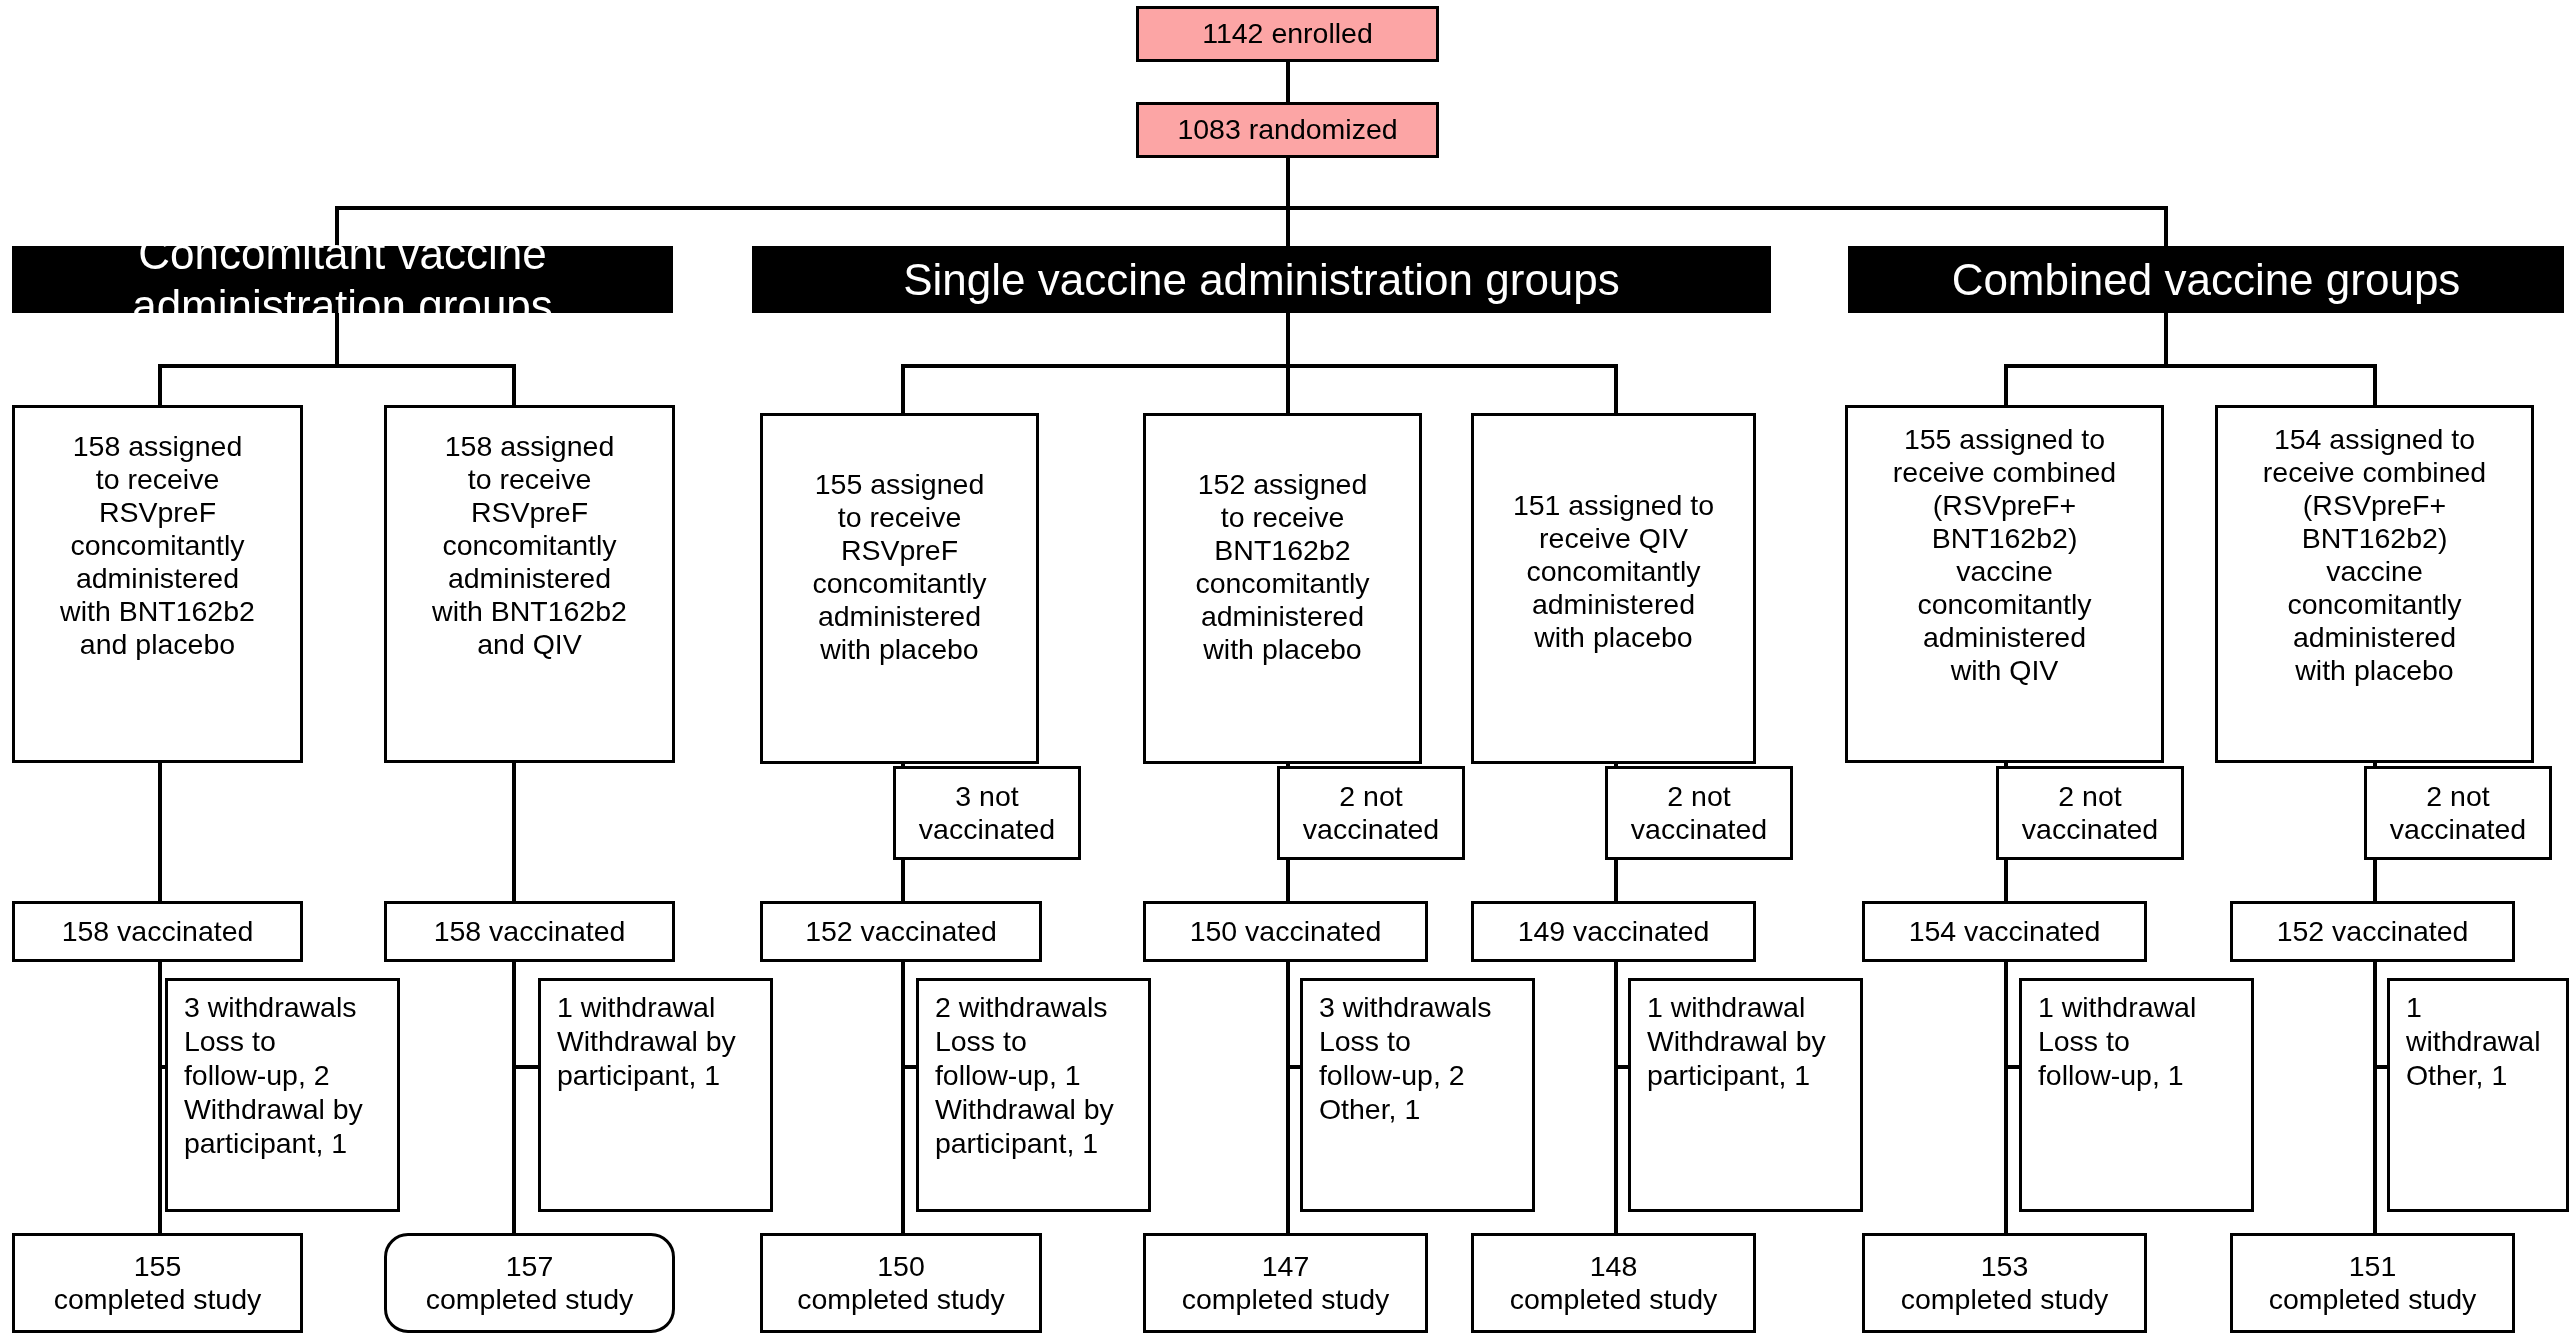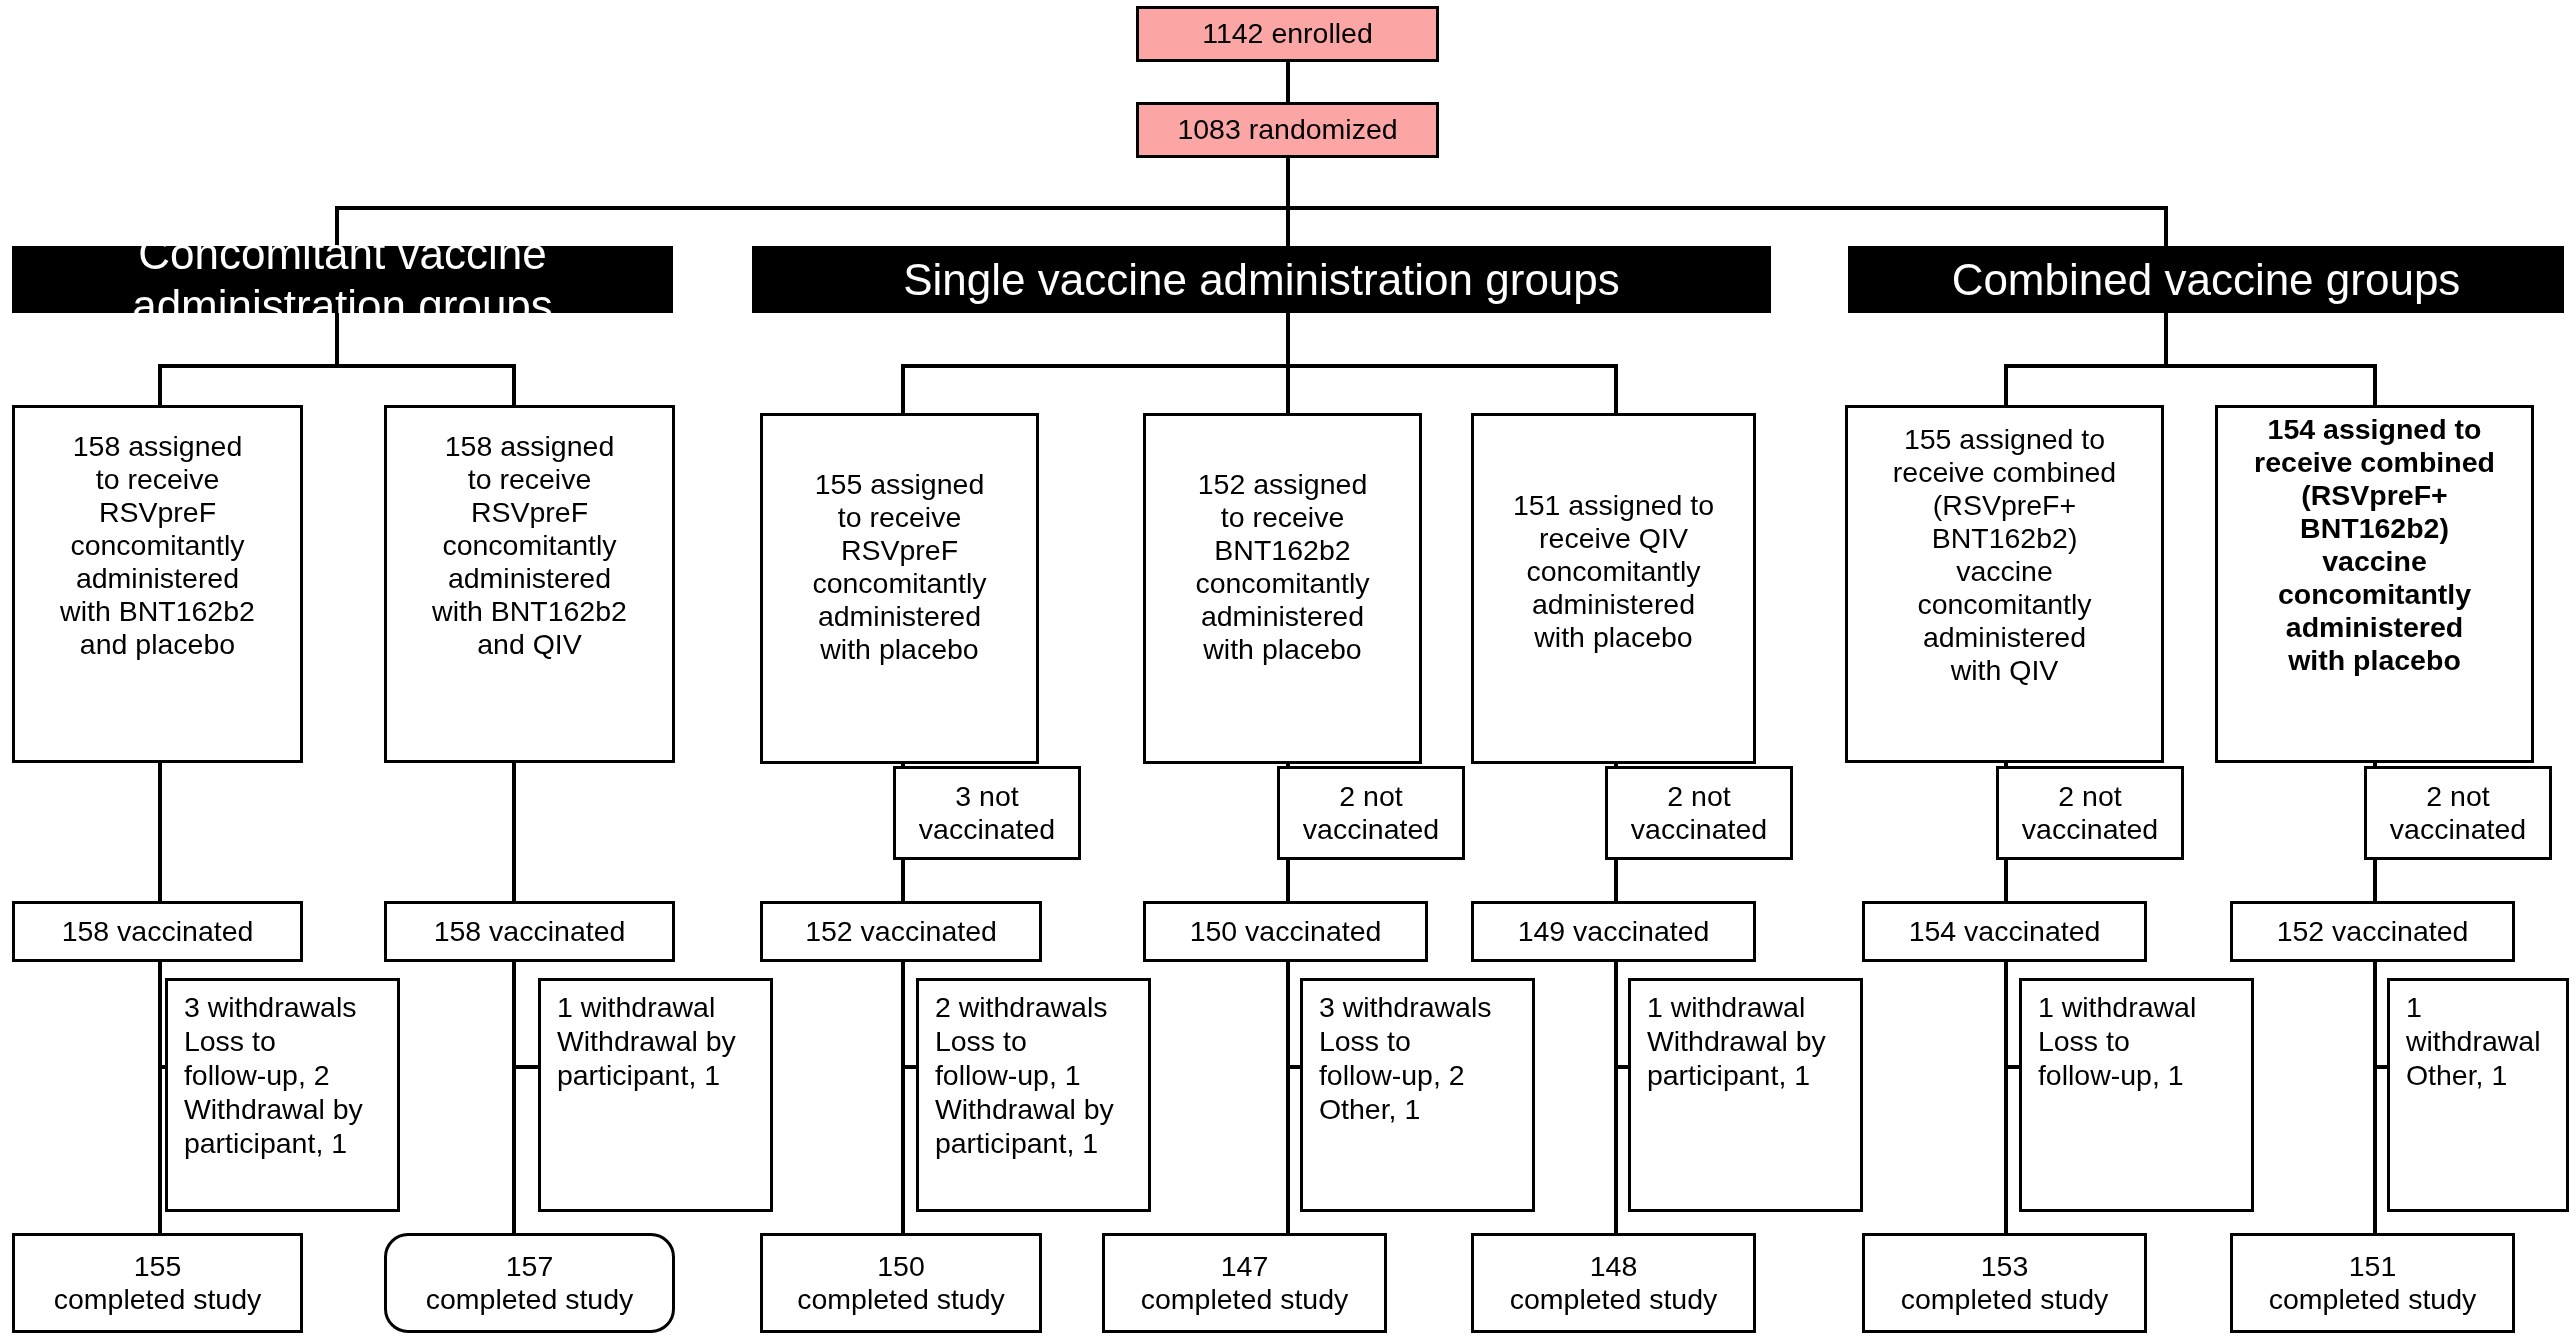--- a/index.html
+++ b/index.html
@@ -108,21 +108,21 @@
   <div class="box tall" style="left:1845px;top:405px;width:319px;height:358px;padding-top:14.6px;">
     <div class="inner">155 assigned to
 receive combined
 (RSVpreF+
 BNT162b2)
 vaccine
 concomitantly
 administered
 with QIV</div>
   </div>
-  <div class="box tall" style="left:2215px;top:405px;width:319px;height:358px;padding-top:5px;font-weight:bold;">
+  <div class="box tall" style="left:2215px;top:405px;width:319px;height:358px;padding-top:15px;">
     <div class="inner">154 assigned to
 receive combined
 (RSVpreF+
 BNT162b2)
 vaccine
 concomitantly
 administered
 with placebo</div>
   </div>
 
@@ -252,21 +252,21 @@
 completed study</div>
   </div>
   <div class="box" style="left:384px;top:1233px;width:291px;height:100px;border-radius:24px;">
     <div class="inner">157
 completed study</div>
   </div>
   <div class="box" style="left:760px;top:1233px;width:282px;height:100px;">
     <div class="inner">150
 completed study</div>
   </div>
-  <div class="box" style="left:1102px;top:1233px;width:285px;height:100px;">
+  <div class="box" style="left:1143px;top:1233px;width:285px;height:100px;">
     <div class="inner">147
 completed study</div>
   </div>
   <div class="box" style="left:1471px;top:1233px;width:285px;height:100px;">
     <div class="inner">148
 completed study</div>
   </div>
   <div class="box" style="left:1862px;top:1233px;width:285px;height:100px;">
     <div class="inner">153
 completed study</div>

